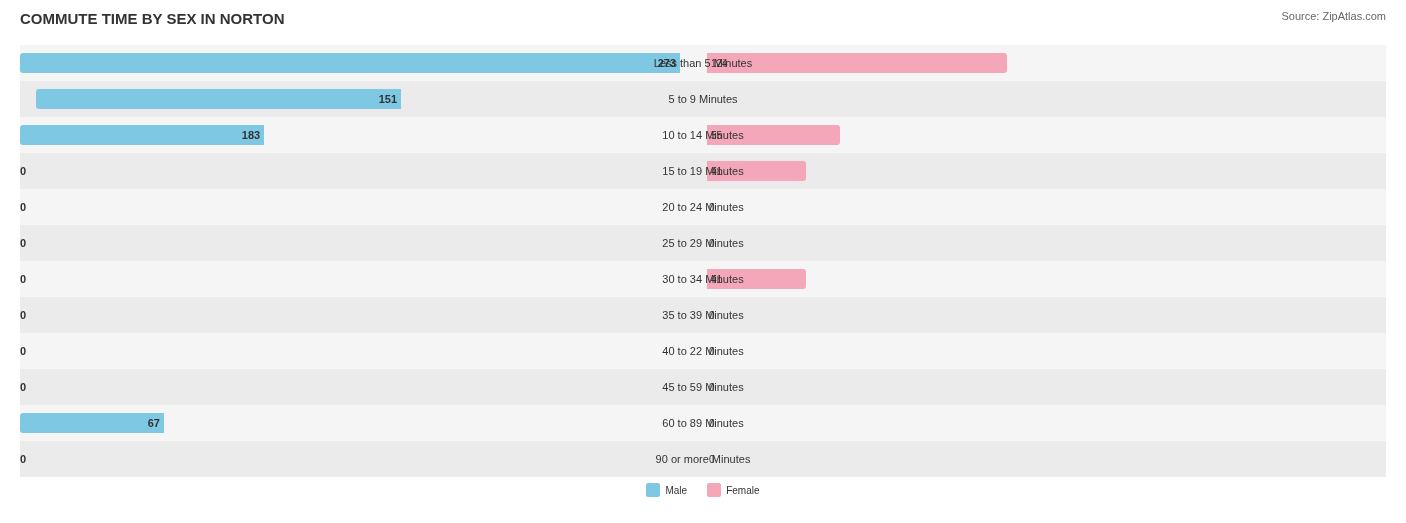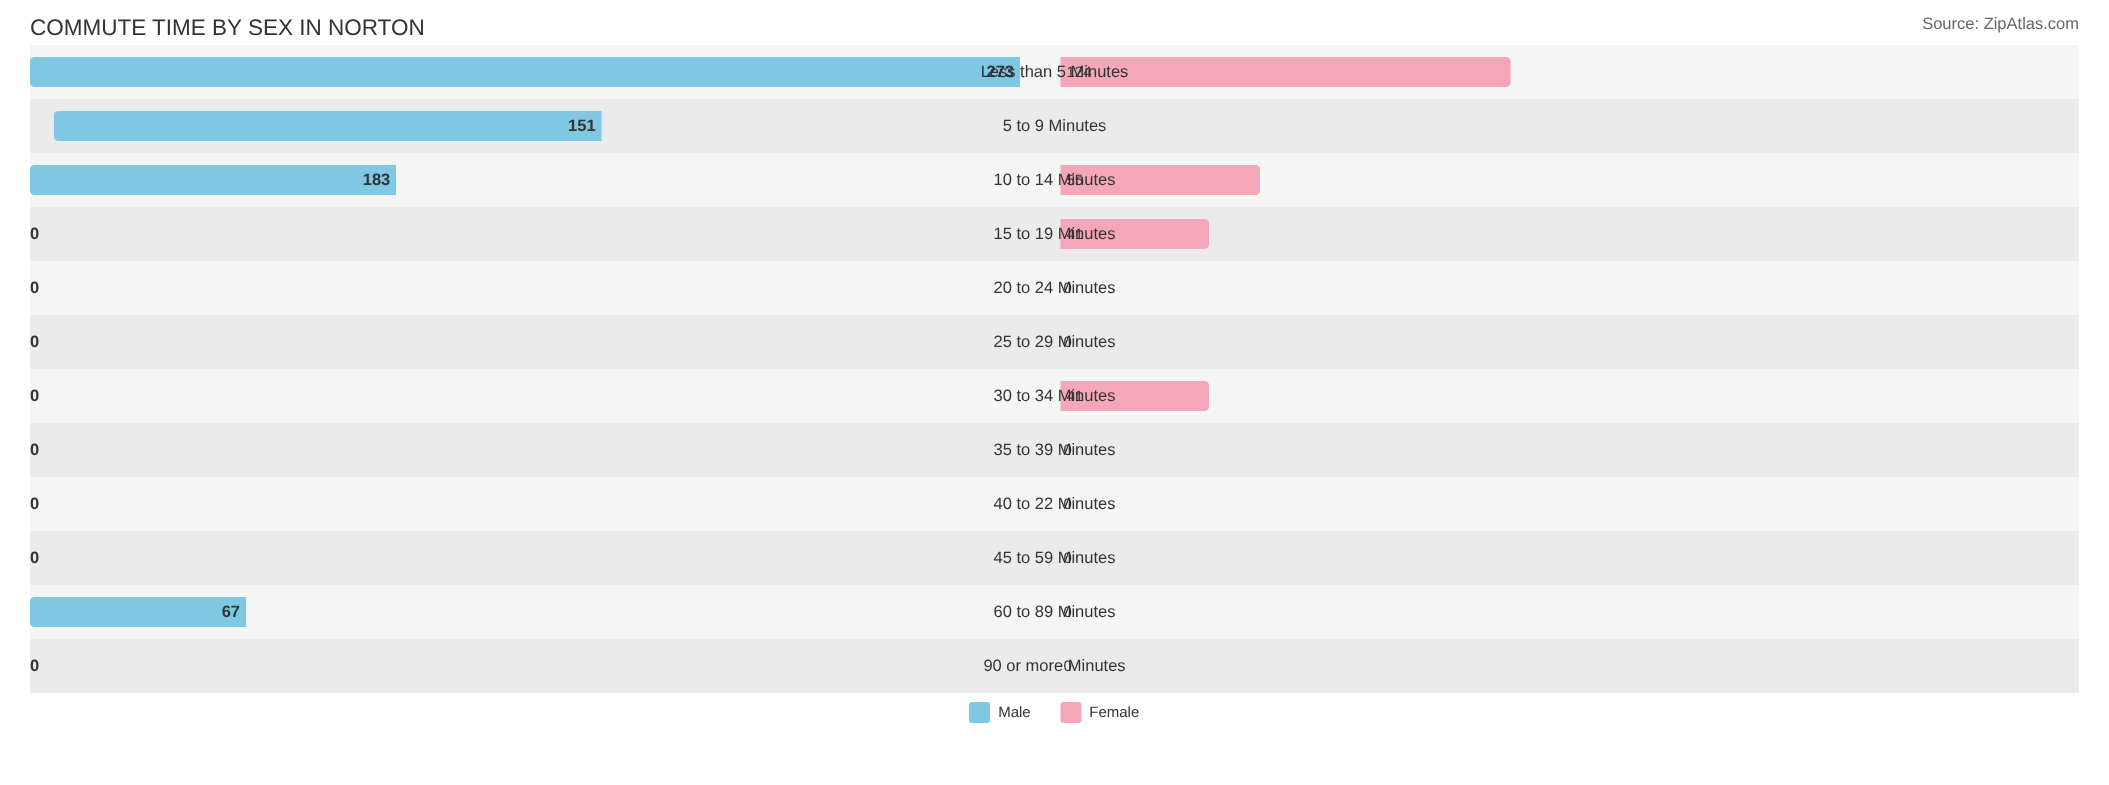--- a/index.html
+++ b/index.html
@@ -11,24 +11,24 @@
       overflow: hidden;
     }
     .chart-container {
       width: 1406px;
       height: 523px;
       padding: 10px 20px 40px 20px;
       position: relative;
     }
     .chart-title {
       font-size: 15px;
-      font-weight: normal;
+      font-weight: bold;
       text-transform: uppercase;
       color: #333;
-      margin-bottom: 3px;
+      margin-bottom: 18px;
     }
     .source-text {
       position: absolute;
       top: 10px;
       right: 20px;
       font-size: 11px;
       color: #666;
       padding-left: 48px;
     }
     .bars-area {

